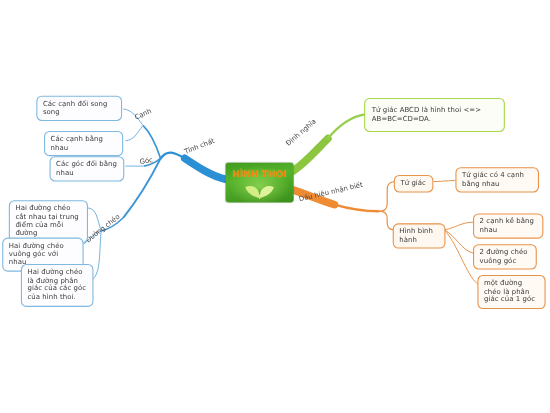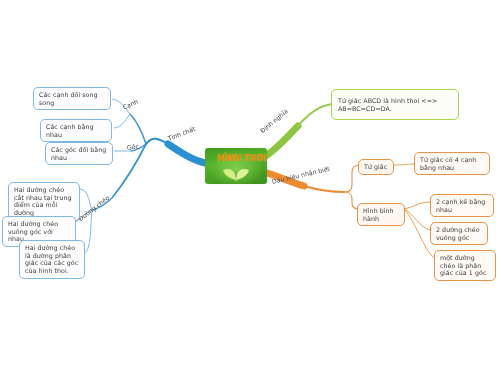--- a/index.html
+++ b/index.html
@@ -19,21 +19,21 @@
   .branch-label{position:absolute;font-size:6.2px;color:#4a4a4a;
                 white-space:nowrap;transform-origin:left center;}
   .branch-label.grey{color:#454545;}
 
   #center-node{position:absolute;left:205px;top:148px;width:62px;height:36px;
      border-radius:3px;overflow:hidden;
      background:linear-gradient(170deg,#3f9b1e 0%,#56b32b 38%,#3c8f1c 100%);
      box-shadow:0 0 1px rgba(0,0,0,.25);}
   #center-node .glow{position:absolute;left:0;top:0;right:0;bottom:0;
      background:radial-gradient(ellipse at 50% 58%,rgba(150,220,90,.75) 0%,rgba(90,180,50,0) 62%);}
-  #center-title{position:absolute;left:0;right:0;top:6px;text-align:right;
+  #center-title{position:absolute;left:0;right:0;top:6px;text-align:center;
      font-size:8px;font-weight:bold;color:#f0820a;
      text-shadow:0 0 1px rgba(255,200,80,.9);letter-spacing:.2px;}
   #center-leaf{position:absolute;left:50%;top:17px;transform:translateX(-50%);}
 </style>
 </head>
 <body>
 
 <div id="canvas">
 
   <svg class="links" viewBox="0 0 500 375" xmlns="http://www.w3.org/2000/svg">

